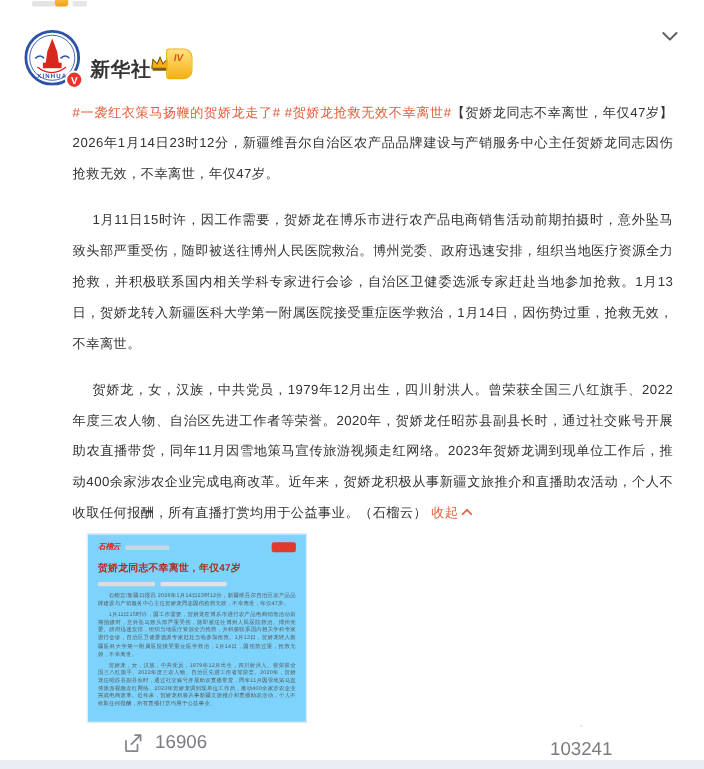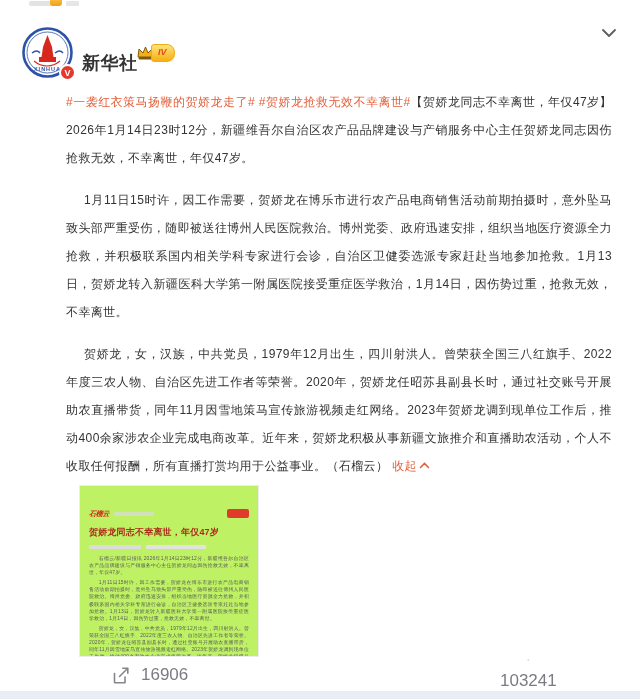--- a/index.html
+++ b/index.html
@@ -21,21 +21,21 @@
   .avatar { position:absolute; left:22px; top:27px; width:51px; height:51px; }
   .v-badge {
     position:absolute; right:-3px; bottom:-3px; width:17px; height:17px;
     background:#e5372c; border:2px solid #fff; border-radius:50%;
     color:#fff; font-size:9px; font-weight:bold;
     display:flex; align-items:center; justify-content:center;
   }
   .username { position:absolute; left:82px; top:51px; font-size:18px; font-weight:700; color:#333; letter-spacing:.5px; }
   .vip { position:absolute; left:136px; top:44px; display:flex; align-items:center; }
   .vip-pill {
-    margin-left:-4px; height:18px; padding:0 7px 0 6px; line-height:14px;
+    margin-left:-4px; height:28px; padding:0 7px 0 6px; line-height:14px;
     background:linear-gradient(180deg,#ffe27d,#f6b013);
     border-radius:3px 8px 8px 3px; border:1px solid #eead12;
     color:#e04d1a; font-size:9px; font-weight:800; font-style:italic;
   }
   .meta { position:absolute; left:82px; top:62px; font-size:14px; color:#93939b; letter-spacing:.3px; }
   .meta span { margin-right:4px; }
   .chevron-btn { position:absolute; left:599px; top:24px; width:22px; height:20px; cursor:pointer; }
 
   
   .post-text {
@@ -44,22 +44,22 @@
     color:#333; letter-spacing:.4px;
   }
   .post-text p { margin-bottom:14px; }
   .indent { text-indent:1.5em; }
   .hashtag { color:#e2603c; }
   .collapse { color:#e2603c; white-space:nowrap; cursor:pointer; }
   .caret-up { display:inline-block; margin-left:2px; }
 
   
   .article-card {
-    position:absolute; left:79px; top:485px; width:180px; height:172px;
-    background:#bef264; border:1px solid #ececec; padding:22px 9px 5px;
+    position:absolute; left:79px; top:485px; width:200px; height:172px;
+    background:#7dd3fc; border:1px solid #ececec; padding:6px 9px 5px;
     overflow:hidden; cursor:pointer;
   }
   .card-head { display:flex; align-items:center; height:11px; margin-bottom:7px; }
   .card-logo { color:#d5281e; font-size:7px; font-weight:700; font-style:italic; letter-spacing:-.2px; line-height:8px; }
   .card-logo-sub { width:40px; height:4px; background:#d9d9d9; opacity:.75; margin-left:5px; border-radius:1px; }
   .card-follow { margin-left:auto; width:22px; height:9px; background:#e03a2c; border-radius:2px; color:#fff; font-size:5px; line-height:9px; text-align:center; letter-spacing:1px; overflow:hidden; }
   .card-title { color:#ad2a1c; font-size:9px; font-weight:700; letter-spacing:.2px; margin-bottom:6px; }
   .card-byline { display:flex; gap:5px; margin-bottom:6px; }
   .byline-bar1 { width:52px; height:4px; background:#dcdcdc; border-radius:1px; }
   .byline-bar2 { width:60px; height:4px; background:#e2e2e2; border-radius:1px; }

